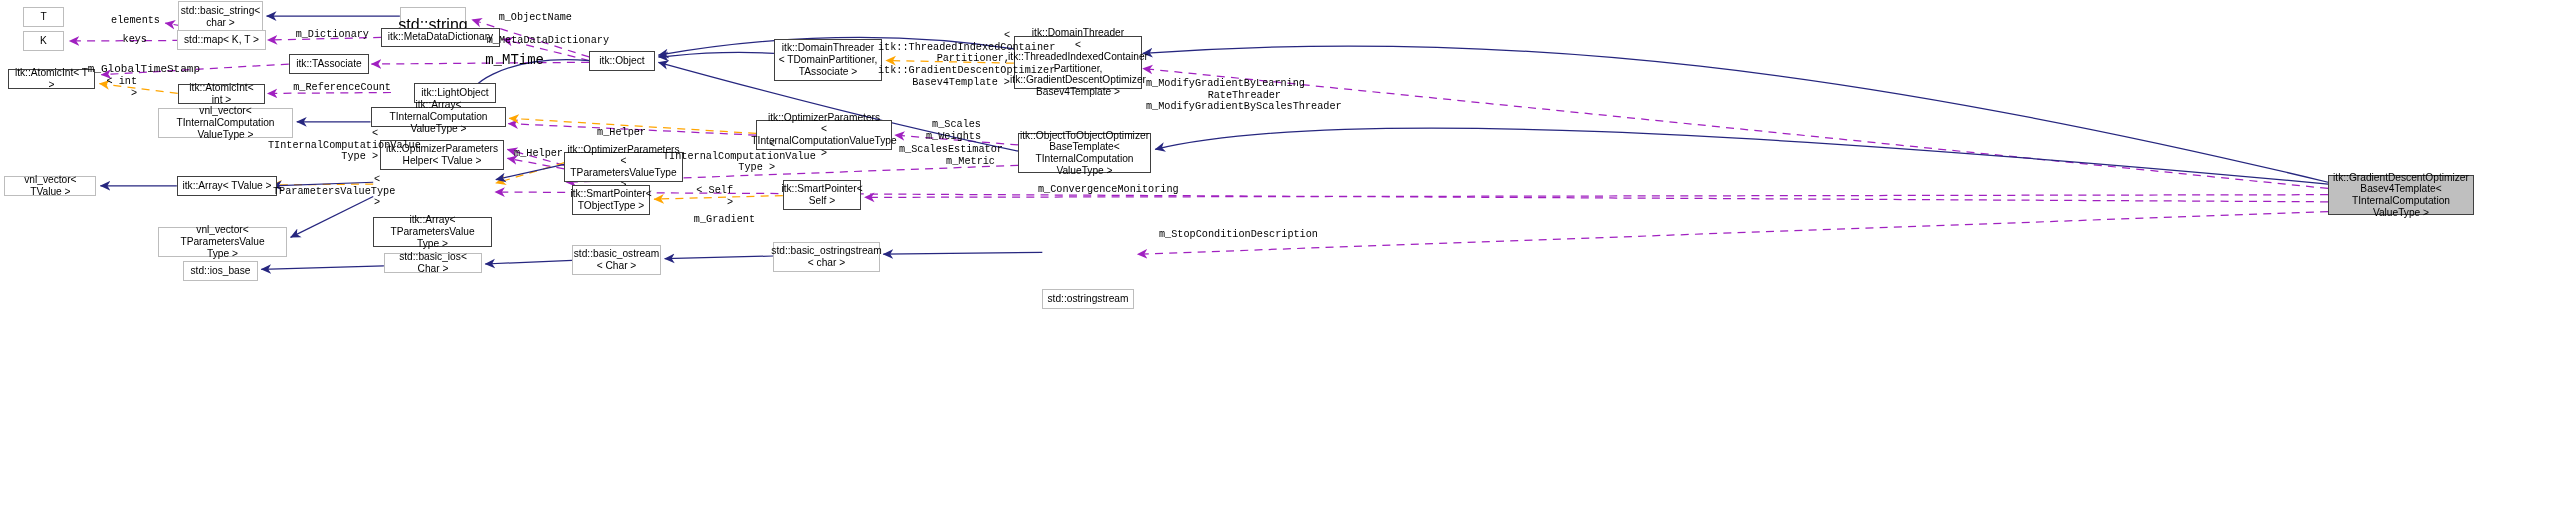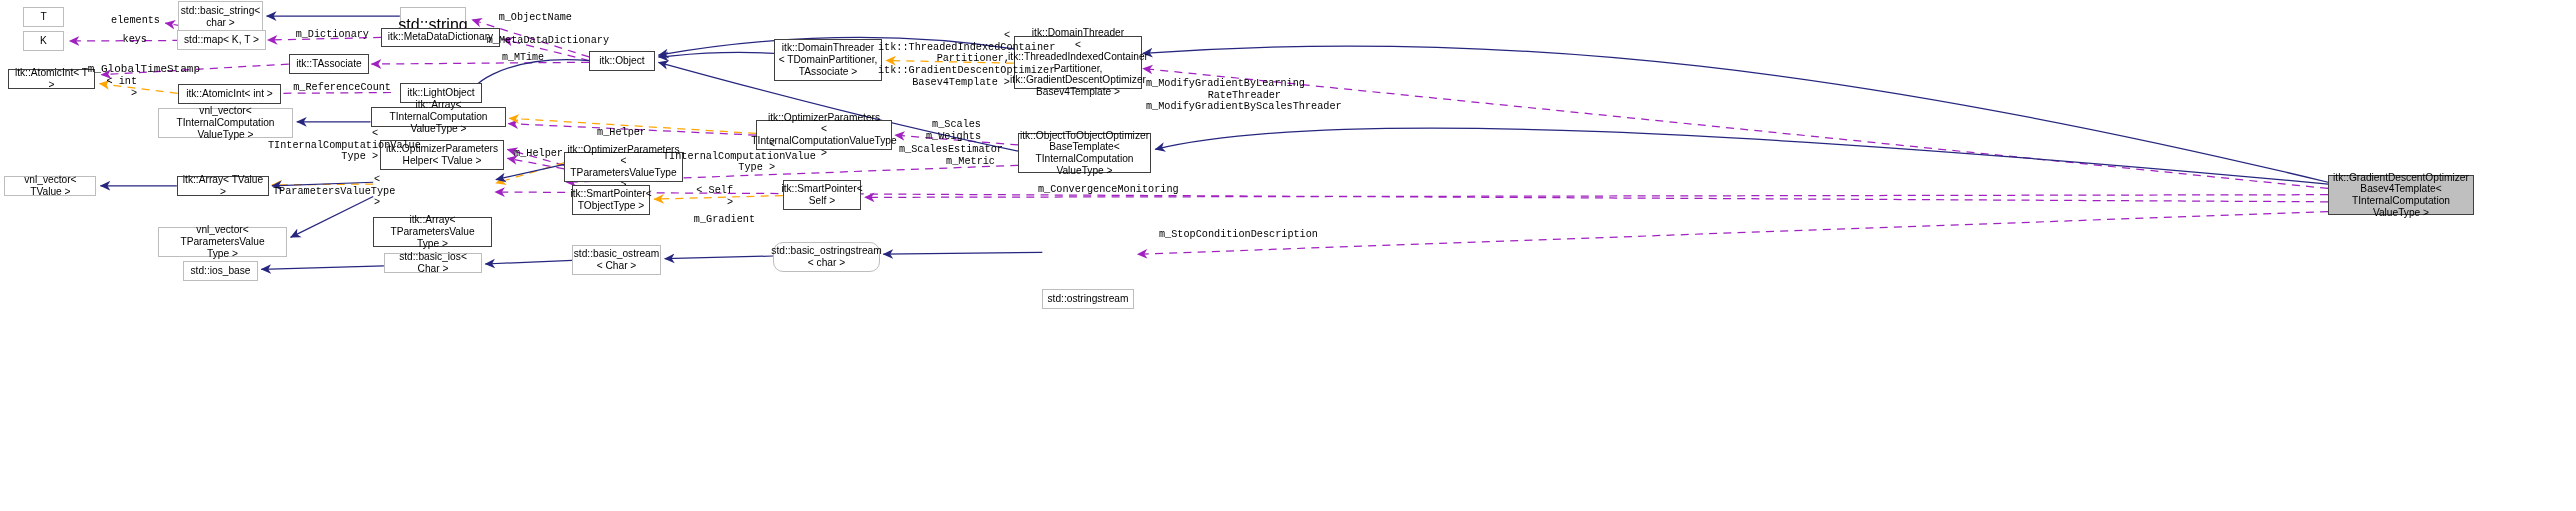--- a/index.html
+++ b/index.html
@@ -123,67 +123,67 @@
       <div class="node n-bold" style="left: 289px; top: 54px; width: 80px; height: 19.5px; font-size: 10.2px;">itk::TAssociate</div>
       <div class="node n-bold" style="left: 589px; top: 51px; width: 66px; height: 19.5px; font-size: 10.2px;">itk::Object</div>
       <div class="node n-bold" style="left: 774px; top: 39px; width: 108px; height: 42px; font-size: 10.2px;">itk::DomainThreader
 &lt; TDomainPartitioner,
 TAssociate &gt;</div>
       <div class="node n-bold" style="left: 1014px; top: 36px; width: 128px; height: 53px; font-size: 10.2px;">itk::DomainThreader
 &lt; itk::ThreadedIndexedContainer
 Partitioner, itk::GradientDescentOptimizer
 Basev4Template &gt;</div>
       <div class="node n-bold" style="left: 8px; top: 69px; width: 87px; height: 19.5px; font-size: 10.2px;">itk::AtomicInt&lt; T &gt;</div>
-      <div class="node n-bold" style="left: 178px; top: 84px; width: 103px; height: 19.5px; font-size: 10.2px;">itk::AtomicInt&lt; int &gt;</div>
-      <div class="node n-bold" style="left: 400px; top: 83px; width: 82px; height: 19.5px; font-size: 10.2px;">itk::LightObject</div>
+      <div class="node n-bold" style="left: 178px; top: 84px; width: 87px; height: 19.5px; font-size: 10.2px;">itk::AtomicInt&lt; int &gt;</div>
+      <div class="node n-bold" style="left: 414px; top: 83px; width: 82px; height: 19.5px; font-size: 10.2px;">itk::LightObject</div>
       <div class="node n-plain" style="left: 158px; top: 108px; width: 135px; height: 30px; font-size: 10.2px;">vnl_vector&lt; TInternalComputation
 ValueType &gt;</div>
       <div class="node n-bold" style="left: 371px; top: 107px; width: 135px; height: 20px; font-size: 10.2px;">itk::Array&lt; TInternalComputation
 ValueType &gt;</div>
       <div class="node n-bold" style="left: 756px; top: 120px; width: 136px; height: 30px; font-size: 10.2px;">itk::OptimizerParameters
 &lt; TInternalComputationValueType &gt;</div>
       <div class="node n-bold" style="left: 1018px; top: 133px; width: 133px; height: 40px; font-size: 10.2px;">itk::ObjectToObjectOptimizer
 BaseTemplate&lt; TInternalComputation
 ValueType &gt;</div>
       <div class="node n-bold" style="left: 380px; top: 140px; width: 124px; height: 30px; font-size: 10.2px;">itk::OptimizerParameters
 Helper&lt; TValue &gt;</div>
       <div class="node n-bold" style="left: 564px; top: 152px; width: 119px; height: 30px; font-size: 10.2px;">itk::OptimizerParameters
 &lt; TParametersValueType &gt;</div>
       <div class="node n-plain" style="left: 4.4px; top: 176px; width: 92px; height: 19.5px; font-size: 10.2px;">vnl_vector&lt; TValue &gt;</div>
-      <div class="node n-bold" style="left: 177px; top: 176px; width: 92px; height: 19.5px; font-size: 10.2px;">itk::Array&lt; TValue &gt;</div>
+      <div class="node n-bold" style="left: 177px; top: 176px; width: 100px; height: 19.5px; font-size: 10.2px;">itk::Array&lt; TValue &gt;</div>
       <div class="node n-bold" style="left: 373px; top: 169px; width: 119px; height: 30px; font-size: 10.2px; margin-top: 48px;">itk::Array&lt; TParametersValue
 Type &gt;</div>
       <div class="node n-bold" style="left: 572px; top: 185px; width: 78px; height: 30px; font-size: 10.2px;">itk::SmartPointer&lt;
 TObjectType &gt;</div>
       <div class="node n-bold" style="left: 783px; top: 180px; width: 78px; height: 30px; font-size: 10.2px;">itk::SmartPointer&lt;
 Self &gt;</div>
       <div class="node n-self" style="left: 2328px; top: 175px; width: 146px; height: 40px; font-size: 10.2px;">itk::GradientDescentOptimizer
 Basev4Template&lt; TInternalComputation
 ValueType &gt;</div>
       <div class="node n-plain" style="left: 158px; top: 227px; width: 129px; height: 30px; font-size: 10.2px;">vnl_vector&lt; TParametersValue
 Type &gt;</div>
       <div class="node n-plain" style="left: 183px; top: 261px; width: 75px; height: 19.5px; font-size: 10.2px;">std::ios_base</div>
       <div class="node n-plain" style="left: 384px; top: 253px; width: 98px; height: 19.5px; font-size: 10.2px;">std::basic_ios&lt; Char &gt;</div>
       <div class="node n-plain" style="left: 572px; top: 245px; width: 89px; height: 30px; font-size: 10.2px;">std::basic_ostream
 &lt; Char &gt;</div>
-      <div class="node n-plain" style="left: 773px; top: 242px; width: 107px; height: 30px; font-size: 10.2px; border-radius: 10px;">std::basic_ostringstream
+      <div class="node n-plain" style="left: 773px; top: 242px; width: 107px; height: 30px; font-size: 10.2px;">std::basic_ostringstream
 &lt; char &gt;</div>
       <div class="node n-plain" style="left: 1042px; top: 243px; width: 92px; height: 19.5px; font-size: 10.2px; margin-top: 46px;">std::ostringstream</div>
     </div>
   <div id="label-layer">
       <div class="lbl" style="left: 98px; top: 15px; width: 62px; font-size: 10.2px;">elements</div>
       <div class="lbl" style="left: 485px; top: 11.6px; width: 87px; font-size: 10.2px;">m_ObjectName</div>
       <div class="lbl" style="left: 103px; top: 34px; width: 44px; font-size: 10.2px;">keys</div>
       <div class="lbl" style="left: 289px; top: 29px; width: 80px; font-size: 10.2px;">m_Dictionary</div>
       <div class="lbl" style="left: 481px; top: 35px; width: 128px; font-size: 10.2px;">m_MetaDataDictionary</div>
       <div class="lbl" style="left: 878px; top: 30px; width: 132px; font-size: 10.2px;">&lt; itk::ThreadedIndexedContainer
 Partitioner, itk::GradientDescentOptimizer
 Basev4Template &gt;</div>
       <div class="lbl" style="left: 84px; top: 63px; width: 116px; font-size: 11px;">m_GlobalTimeStamp</div>
-      <div class="lbl" style="left: 485px; top: 52px; width: 59px; font-size: 10px;">m_MTime</div>
+      <div class="lbl" style="left: 485px; top: 52px; width: 59px; font-size: 14px;">m_MTime</div>
       <div class="lbl" style="left: 98px; top: 76px; width: 39px; font-size: 10.2px;">&lt; int &gt;</div>
       <div class="lbl" style="left: 284px; top: 82px; width: 107px; font-size: 10.2px;">m_ReferenceCount</div>
       <div class="lbl" style="left: 1146px; top: 78px; width: 135px; font-size: 10.2px;">m_ModifyGradientByLearning
 RateThreader
 m_ModifyGradientByScalesThreader</div>
       <div class="lbl" style="left: 268px; top: 128px; width: 110px; font-size: 10.2px;">&lt; TInternalComputationValue
 Type &gt;</div>
       <div class="lbl" style="left: 587px; top: 127px; width: 59px; font-size: 10.2px;">m_Helper</div>
       <div class="lbl" style="left: 663px; top: 139px; width: 112px; font-size: 10.2px;">&lt; TInternalComputationValue
 Type &gt;</div>

